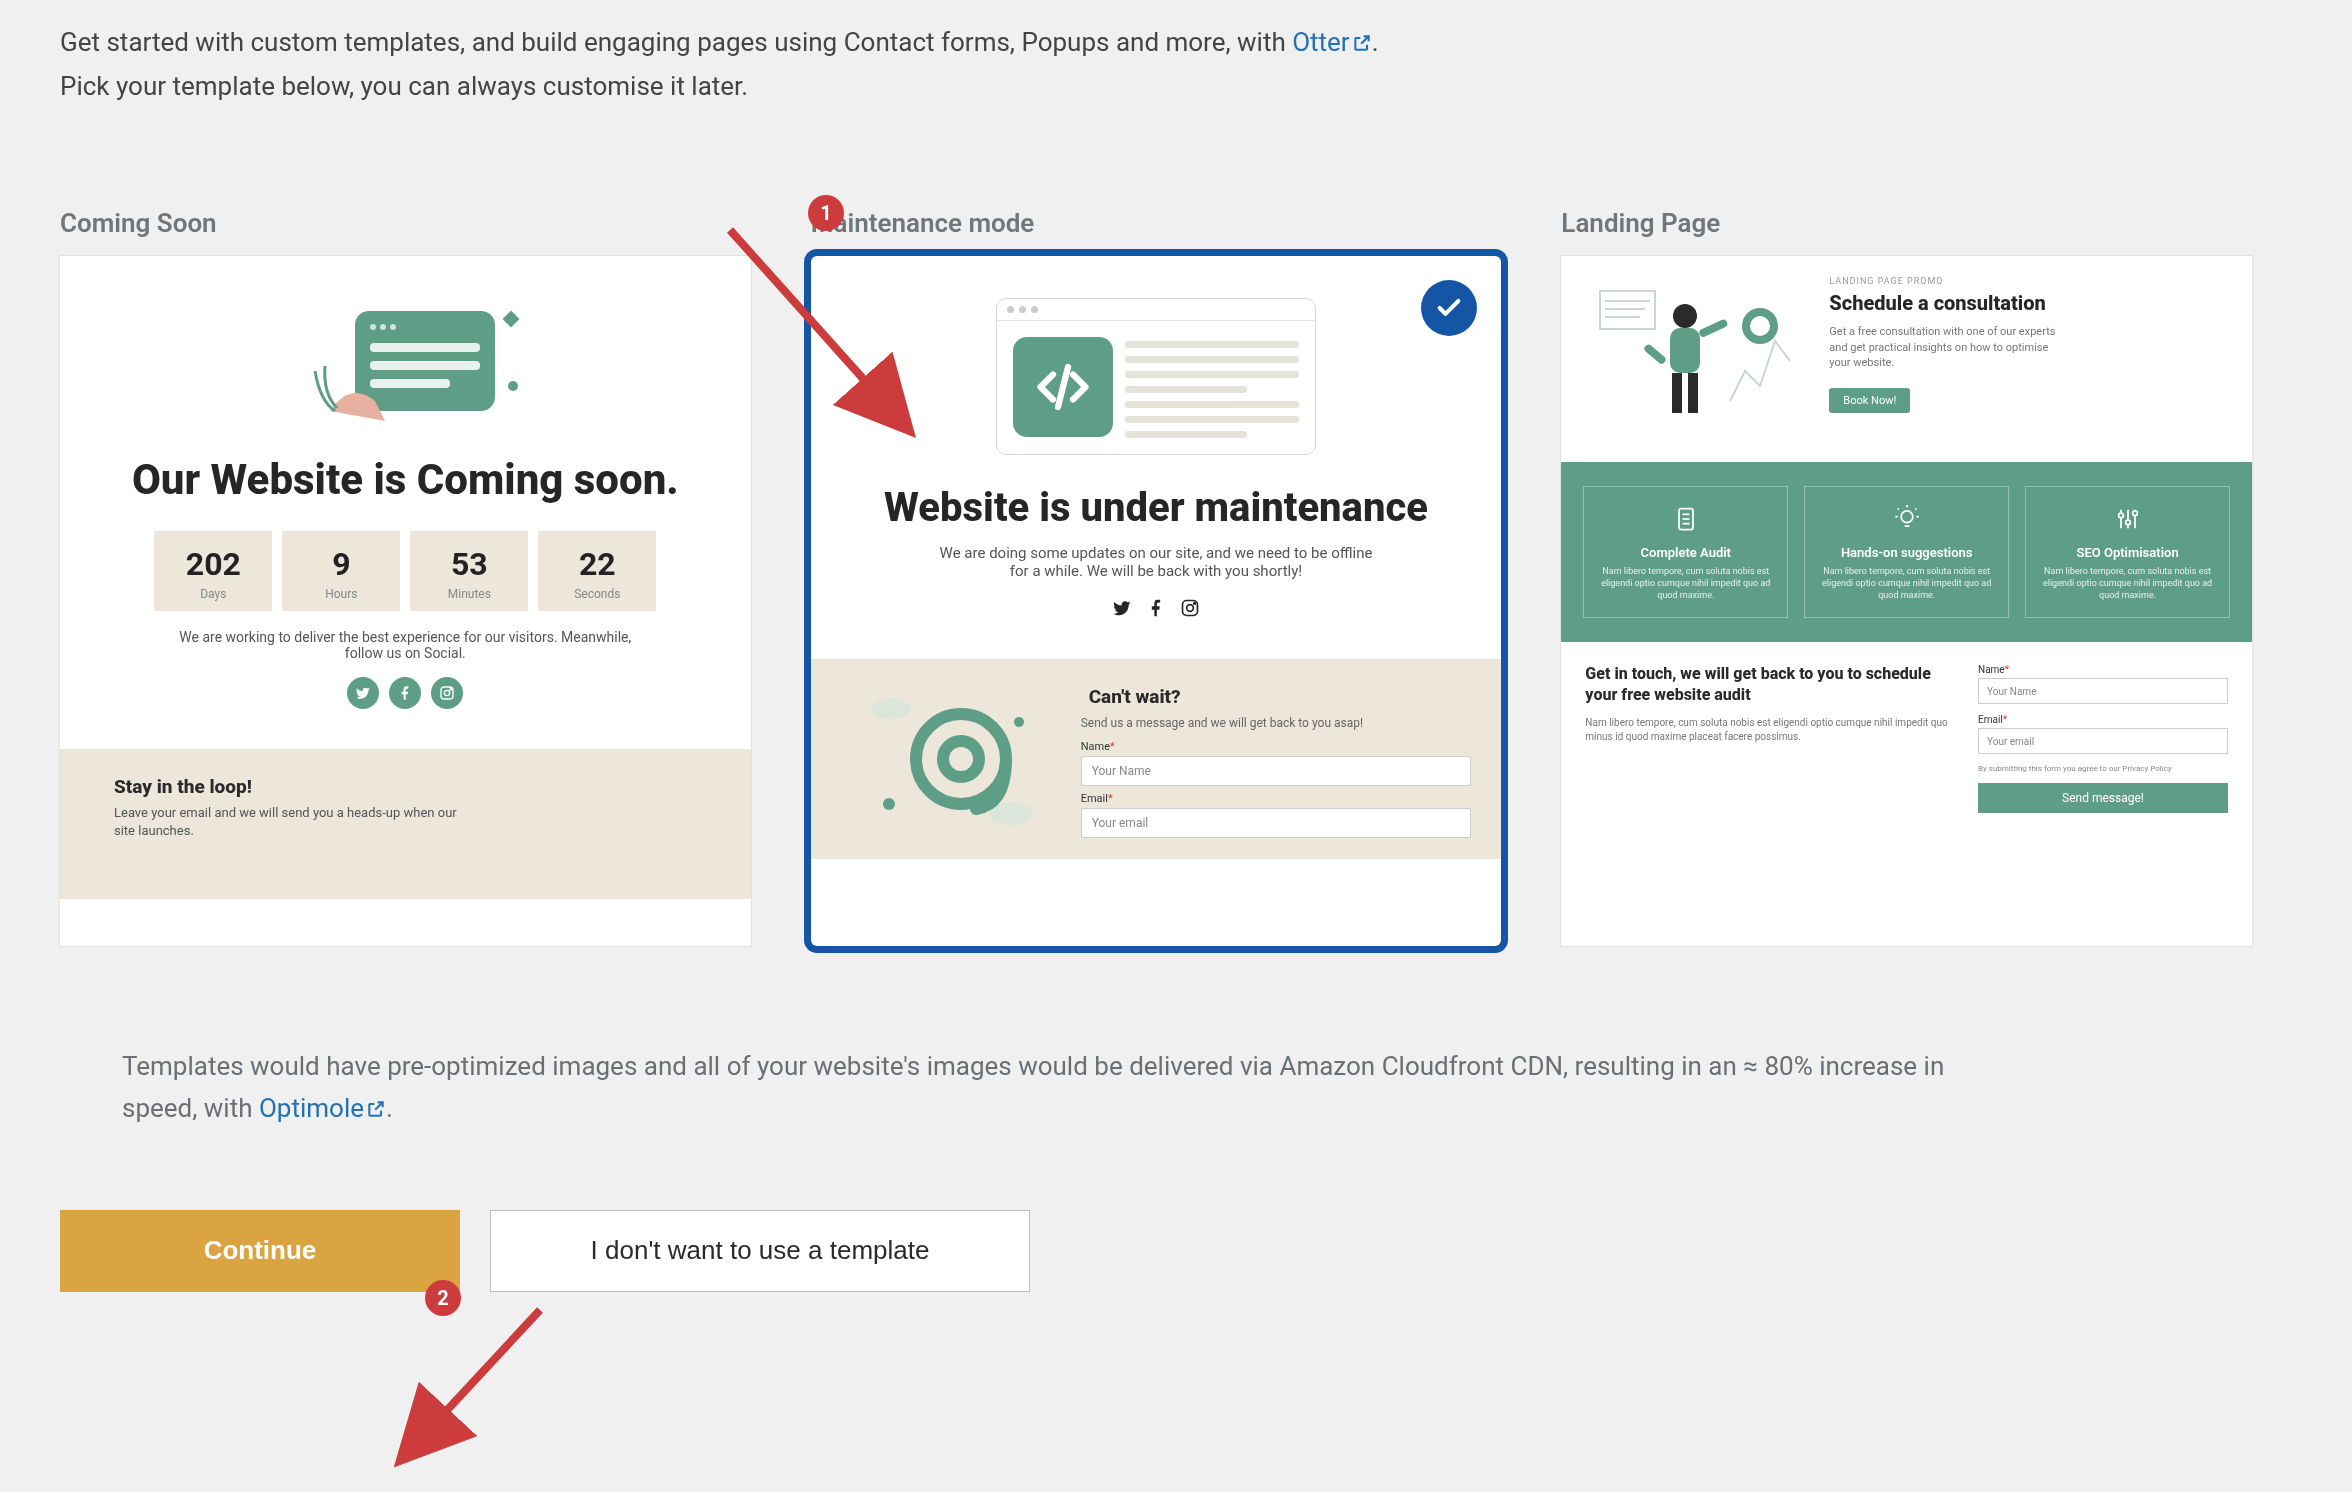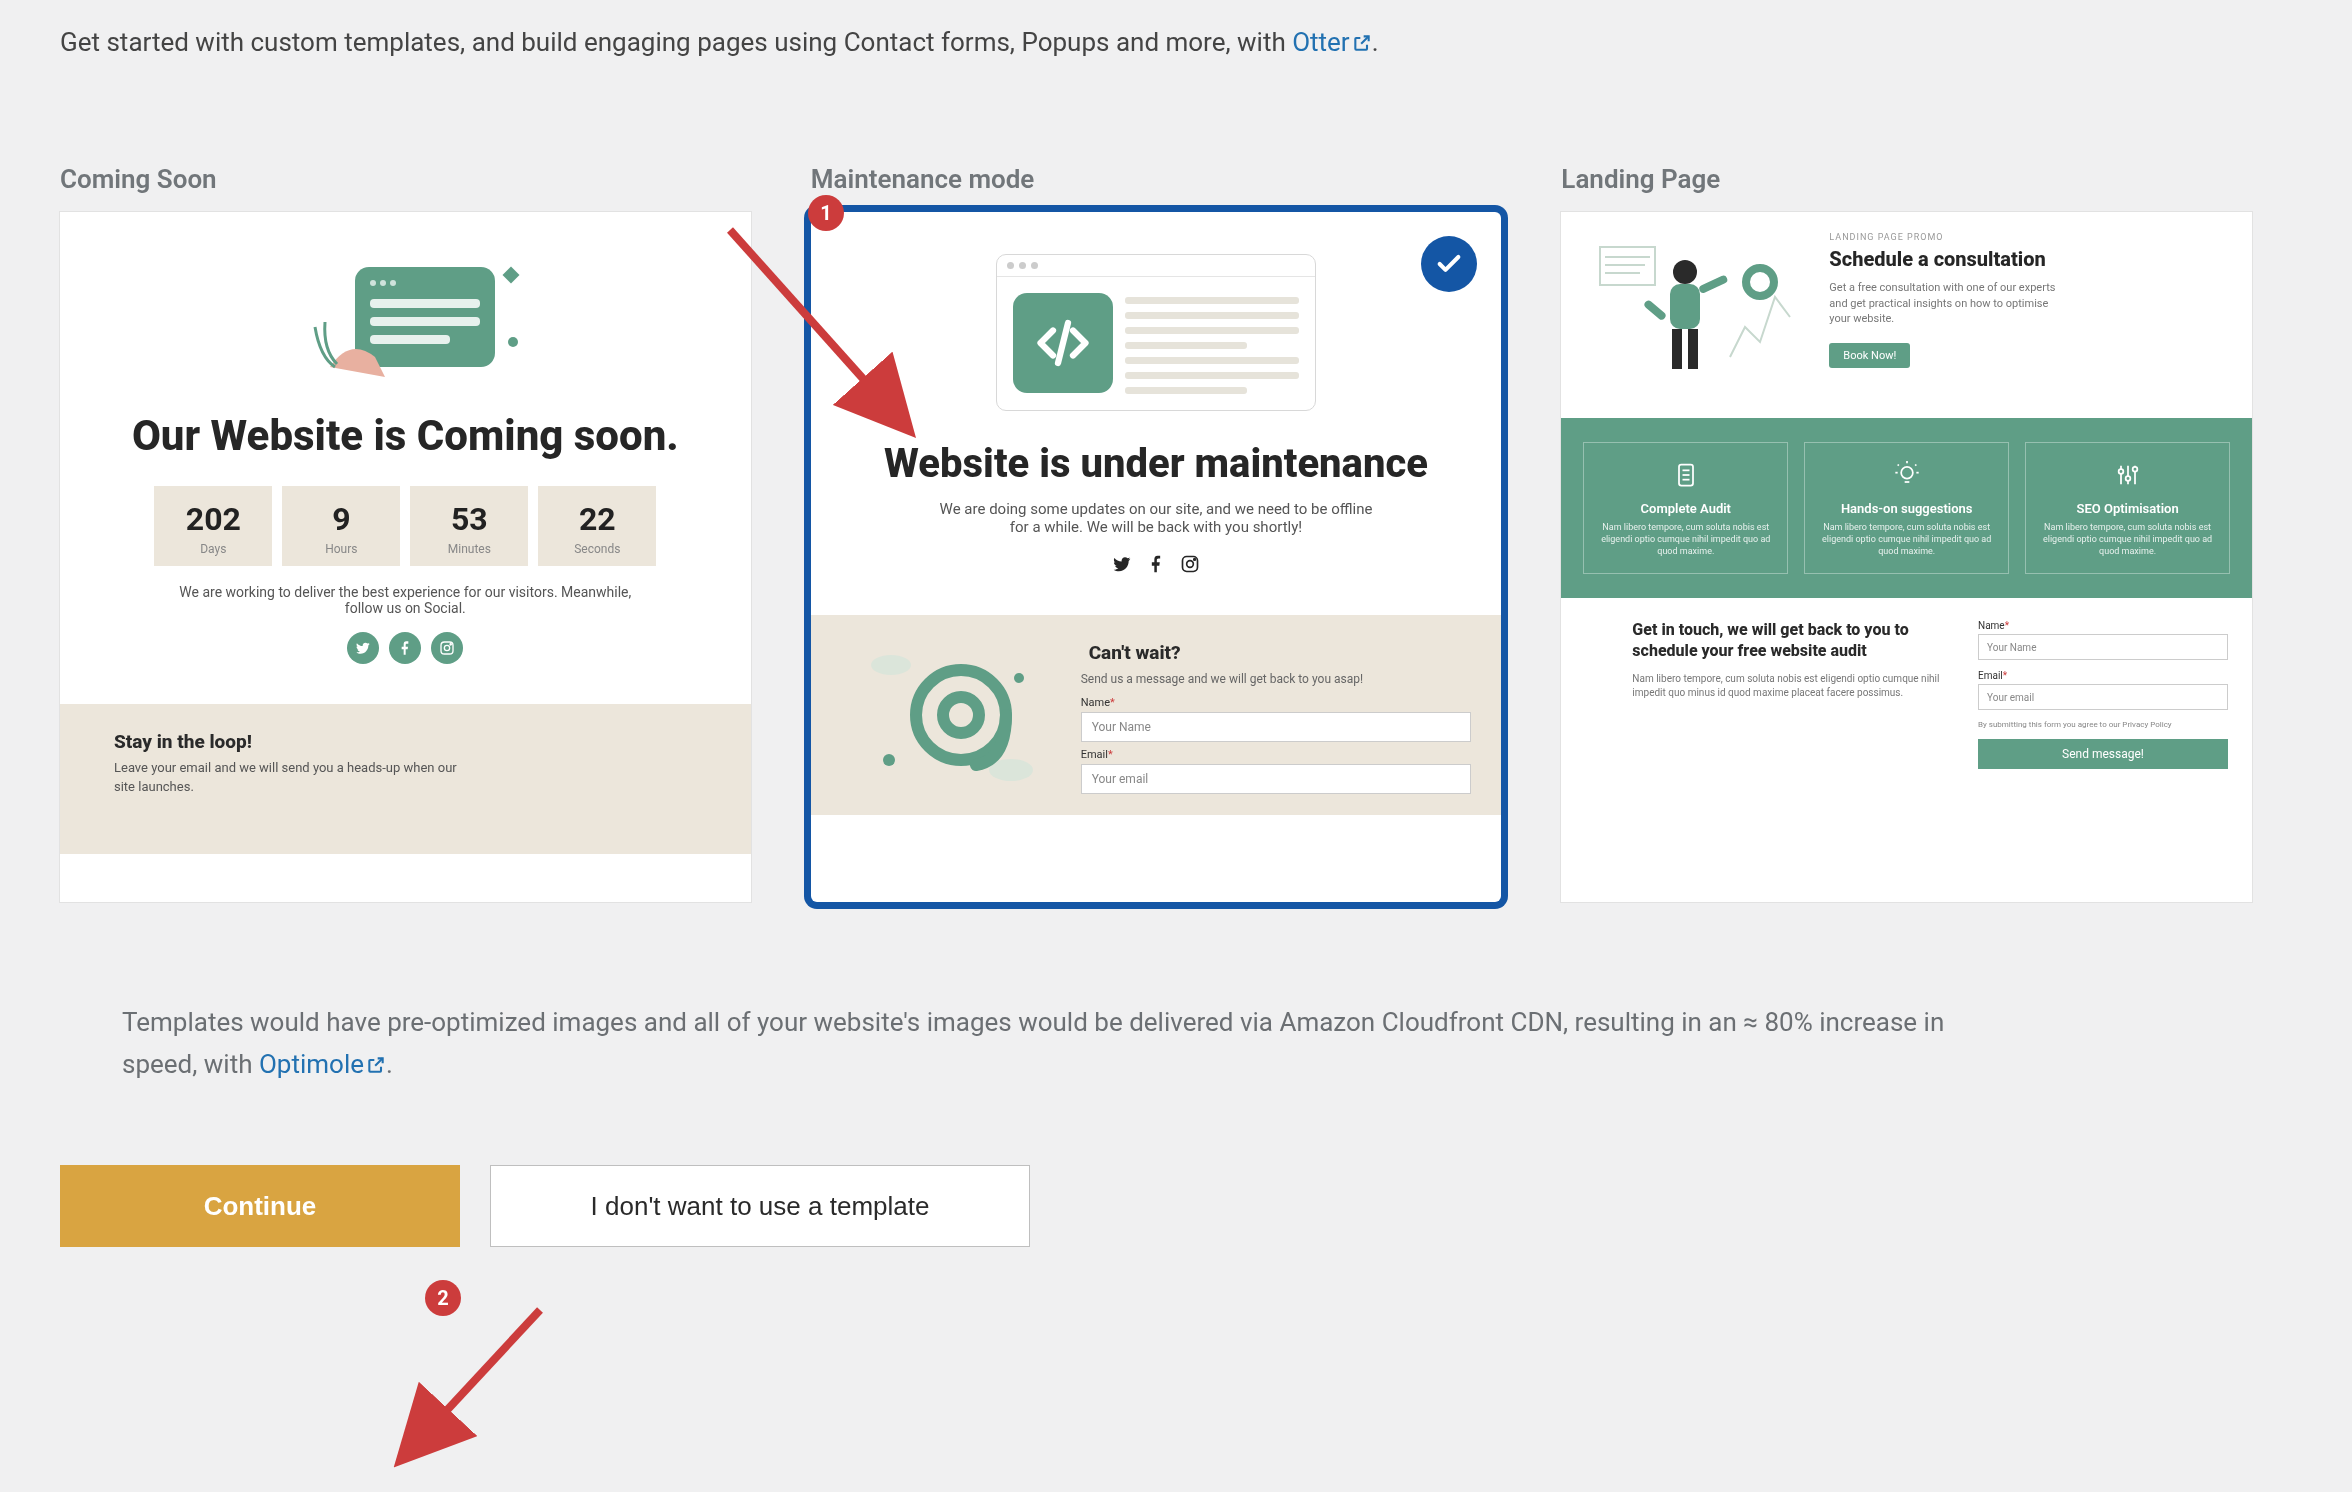--- a/index.html
+++ b/index.html
@@ -123,21 +123,21 @@
   .lp-tag { font-size:9px; letter-spacing:1px; color:#999; margin-bottom:6px;}
   .lp-title { font-size:20px; font-weight:800; color:#262626; line-height:1.1;}
   .lp-sub { font-size:11px; color:#777; margin:10px 0 14px; max-width:230px; line-height:1.4;}
   .lp-cta { display:inline-block; background:var(--accent-green); color:#fff; font-size:11px; padding:6px 14px; border-radius:3px;}
   .lp-band { background:var(--accent-green); padding:24px 22px; color:#fff; display:flex; gap:16px;}
   .lp-feat { flex:1; border:1px solid rgba(255,255,255,.35); padding:14px 10px 16px; text-align:center;}
   .lp-ficon { height:36px; display:flex; align-items:center; justify-content:center; margin-bottom:8px;}
   .lp-ftitle { font-size:13px; font-weight:600; margin-bottom:6px;}
   .lp-fdesc { font-size:9px; opacity:.85; line-height:1.3;}
   .lp-bottom { padding:22px 24px 30px; display:flex; gap:20px;}
-  .lp-bcopy { flex:1;margin-left:47px;}
+  .lp-bcopy { flex:1;}
   .lp-bcopy h4 { font-size:16px; font-weight:800; color:#2a2a2a; margin:0 0 10px; line-height:1.3;}
   .lp-bcopy p { font-size:10px; color:#777; line-height:1.4; margin:0;}
   .lp-form { flex:0 0 250px;}
   .lp-flbl { font-size:10px; color:#333; margin:0 0 3px;}
   .lp-fin { width:100%; height:26px; border:1px solid #ccc; background:#fff; font-size:10px; padding:0 8px; color:#888; display:flex; align-items:center; margin-bottom:10px;}
   .lp-note { font-size:8px; color:#888; margin-bottom:10px;}
   .lp-send { background:var(--accent-green); color:#fff; font-size:12px; text-align:center; padding:8px 0;}
 
   
   .opt-sec { margin-top: 100px; }
@@ -172,20 +172,21 @@
 
   <div class="intro">
     <div>
       <span>Get started with custom templates, and build engaging pages using Contact forms, Popups and more, with </span>
       <a class="inline"><span>Otter</span><span class="ext-icon"><svg viewBox="0 0 24 24" fill="none" stroke="#2271b1" stroke-width="2.5">
               <path d="M14 4h6v6"></path>
               <path d="M20 4l-9 9"></path>
               <path d="M18 14v5a1 1 0 0 1-1 1H5a1 1 0 0 1-1-1V7a1 1 0 0 1 1-1h5"></path>
             </svg></span></a><span>.</span>
     </div>
+    <div>Pick your template below, you can always customise it later.</div>
   </div>
 
   <div class="anno-badge" style="top:195px; left:808px;">1</div>
   <svg class="arrow" style="top:210px; left:700px; width:230px; height:240px;" viewBox="0 0 230 240">
     <defs>
         <marker id="ah1" markerWidth="10" markerHeight="10" refX="7" refY="5" orient="auto">
           <path d="M0,0 L10,5 L0,10 z" fill="#cc3c3c"></path>
         </marker>
       </defs>
     <line x1="30" y1="20" x2="200" y2="210" stroke="#cc3c3c" stroke-width="8" marker-end="url(#ah1)"></line>

